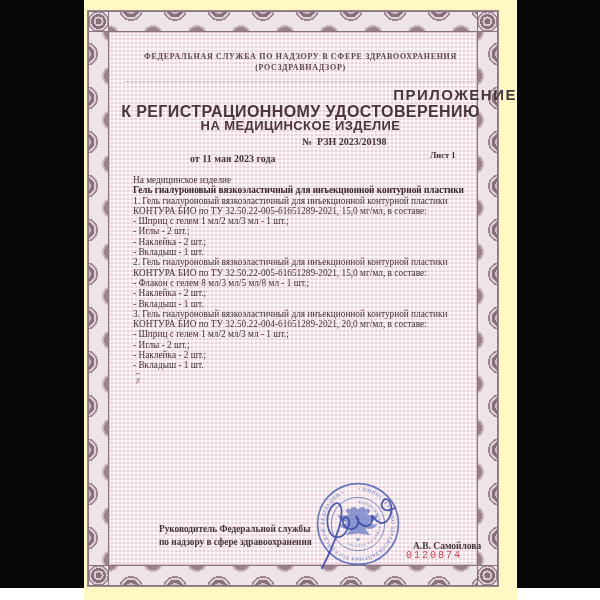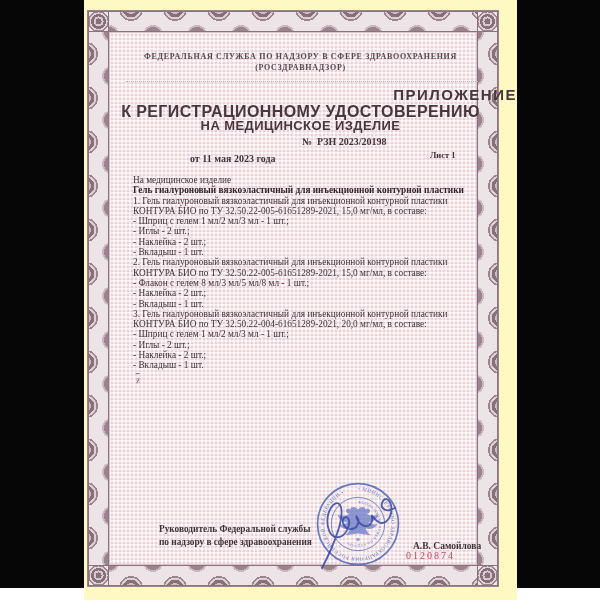--- a/index.html
+++ b/index.html
@@ -59,21 +59,21 @@
   .metarow{font-weight:bold;font-size:10px;color:#40333a;white-space:pre;}
   #doc-date{left:106px;top:153px;}
   #doc-number{left:218px;top:136px;}
   #sheet{left:346px;top:150px;font-weight:bold;font-size:8.5px;color:#40333a;}
   #body-text{left:49px;top:175px;width:350px;font-size:9.3px;line-height:10.3px;color:#3f3138;}
   #body-text .bline{white-space:nowrap;}
   #body-text b{color:#302329;}
   #end-mark{left:52px;top:374px;font-size:10px;font-style:italic;color:#7c6f75;text-decoration:overline;transform:rotate(-4deg);}
   #sig-title{left:59px;top:523px;font-weight:bold;font-size:9.3px;line-height:12.5px;color:#40333a;margin-left:16px;}
   #sig-name{left:321px;top:541px;font-weight:bold;font-size:9.5px;color:#40333a;padding-left:8px;}
-  #serial{left:322px;top:550px;font-family:Liberation Serif, serif;font-size:10px;letter-spacing:2px;color:#cc4455;}
+  #serial{left:322px;top:550px;font-family:Liberation Mono, monospace;font-size:10px;letter-spacing:2px;color:#cc4455;}
   #stamp{left:231px;top:481px;width:86px;height:86px;opacity:.88;}
   #signature-layer{left:0;top:0;width:433px;height:600px;pointer-events:none;}
 </style>
 </head>
 <body>
 
 <div id="stage">
   <div class="blackbar" id="bar-left"></div>
   <div class="blackbar" id="bar-right"></div>
 

